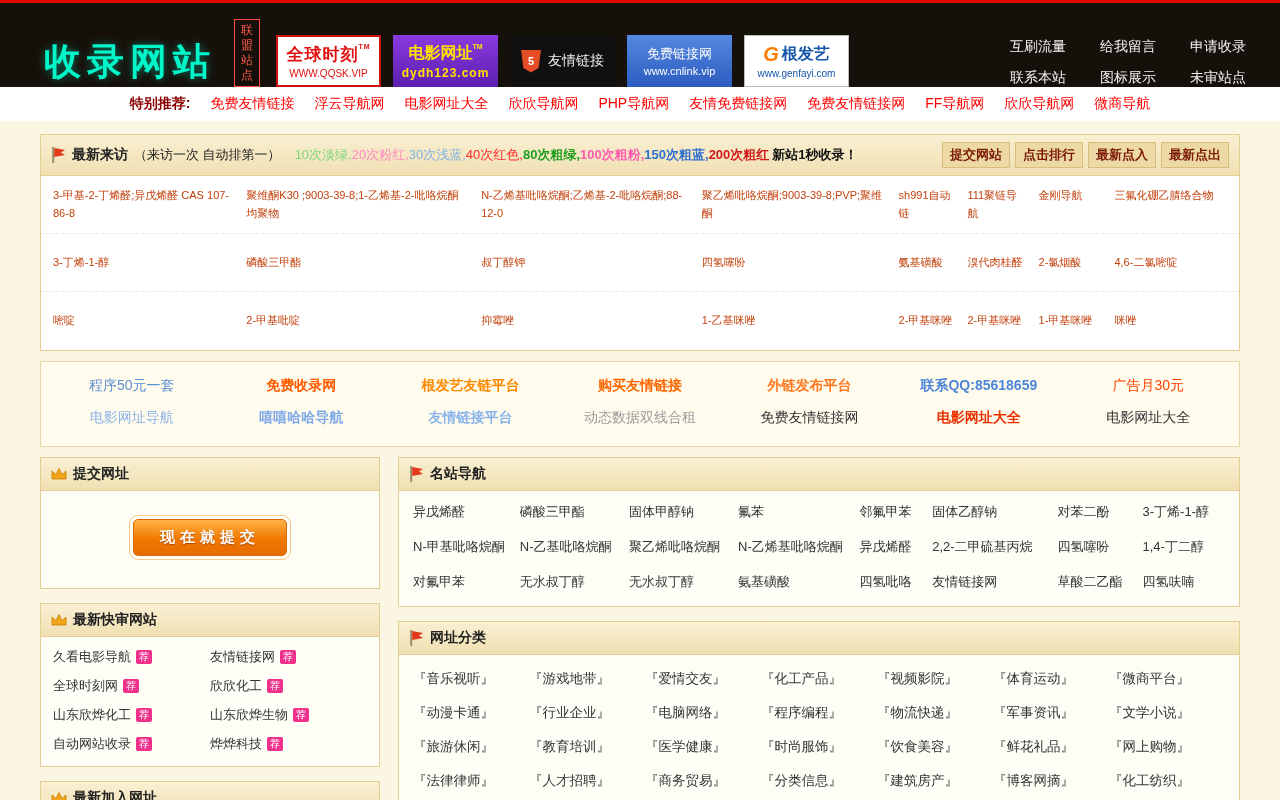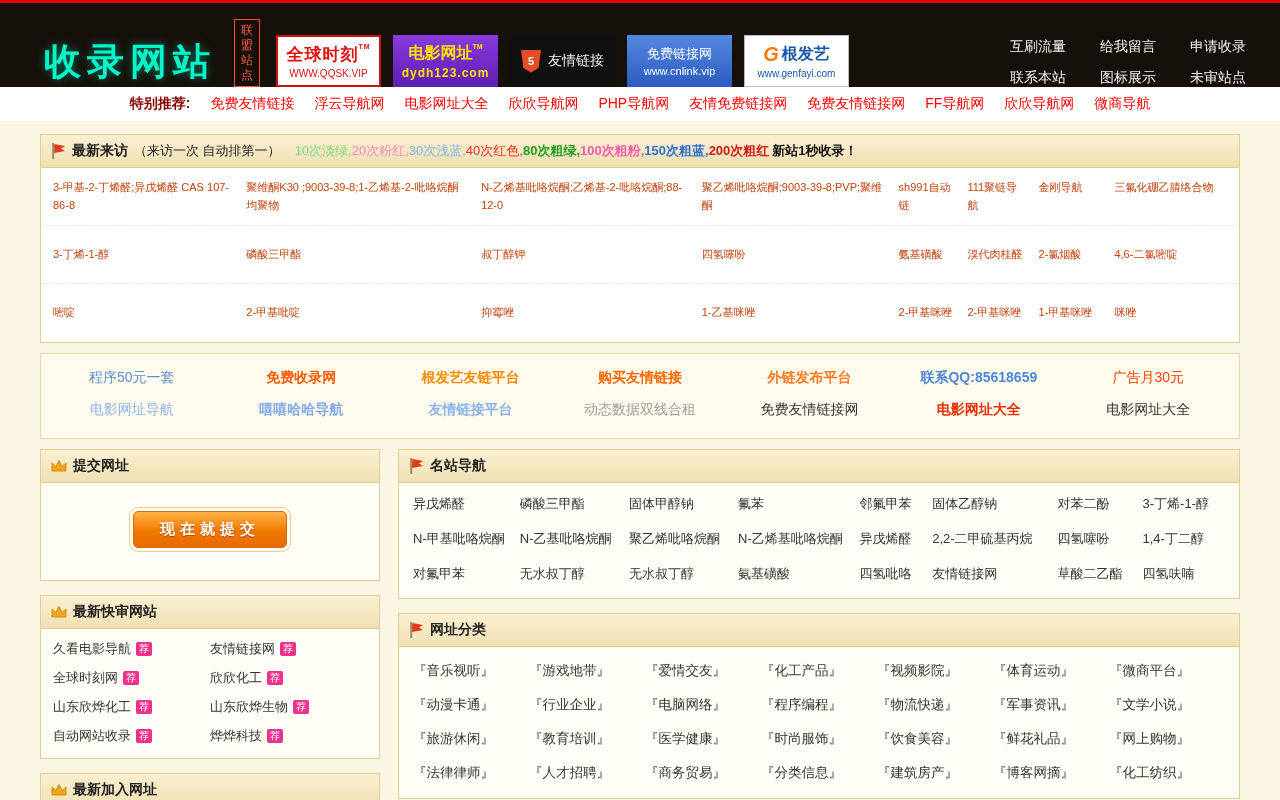--- a/index.html
+++ b/index.html
@@ -171,20 +171,27 @@
             <rect x="1.2" y="0" width="2" height="16" fill="#9a8a6a"></rect>
             <path d="M3.2 1 L14 3 L10 5.5 L14 8 L3.2 10 Z" fill="#e23a1a"></path>
           </svg>
       </span>
       <span class="box-title">最新来访</span>
       <span class="notice-sub">（来访一次 自动排第一）</span>
       <span class="notice">
         
       <span style="color: rgb(123, 216, 123);">10次淡绿,</span><span style="color: rgb(255, 133, 194);">20次粉红,</span><span style="color: rgb(127, 178, 229);">30次浅蓝,</span><span style="color: rgb(255, 42, 42);">40次红色,</span><span style="color: rgb(31, 158, 31); font-weight: 700;">80次粗绿,</span><span style="color: rgb(255, 91, 176); font-weight: 700;">100次粗粉,</span><span style="color: rgb(47, 111, 208); font-weight: 700;">150次粗蓝,</span><span style="color: rgb(208, 24, 24); font-weight: 700;">200次粗红</span></span>
       <span class="notice-tail">新站1秒收录！</span>
+      <span class="hd-buttons">
+
+      <a class="hd-btn">提交网站</a>
+          <a class="hd-btn">点击排行</a>
+          <a class="hd-btn">最新点入</a>
+          <a class="hd-btn">最新点出</a>
+        </span>
     </div>
     <div class="visits-table">
       <div class="vrow">
 
       <a class="vcell">3-甲基-2-丁烯醛;异戊烯醛 CAS 107-86-8</a>
           <a class="vcell">聚维酮K30 ;9003-39-8;1-乙烯基-2-吡咯烷酮均聚物</a>
           <a class="vcell">N-乙烯基吡咯烷酮;乙烯基-2-吡咯烷酮;88-12-0</a>
           <a class="vcell">聚乙烯吡咯烷酮;9003-39-8;PVP;聚维酮</a>
           <a class="vcell">sh991自动链</a>
           <a class="vcell">111聚链导航</a>

